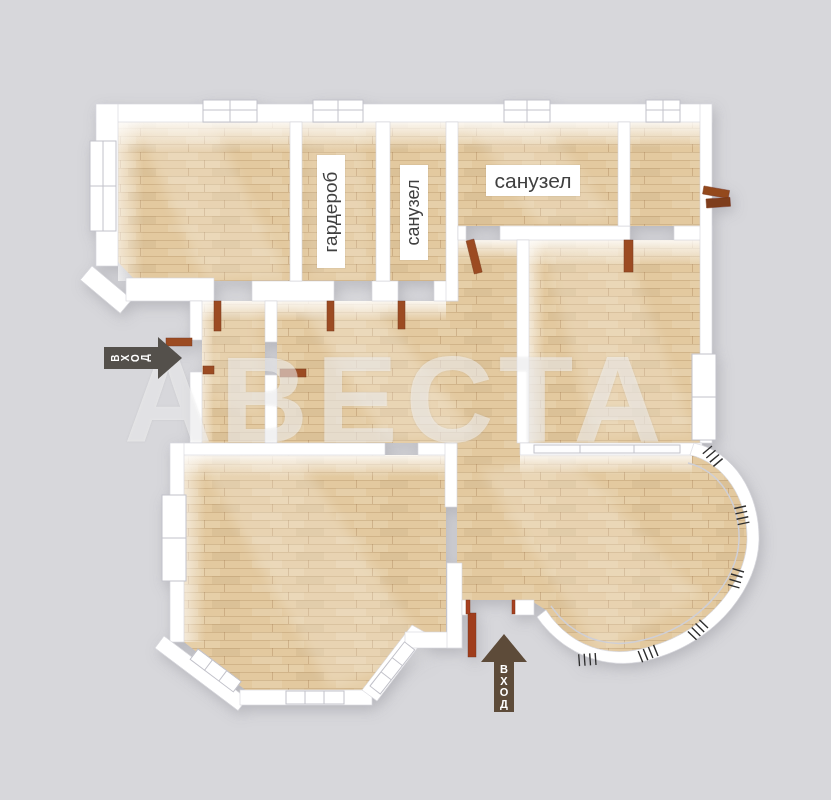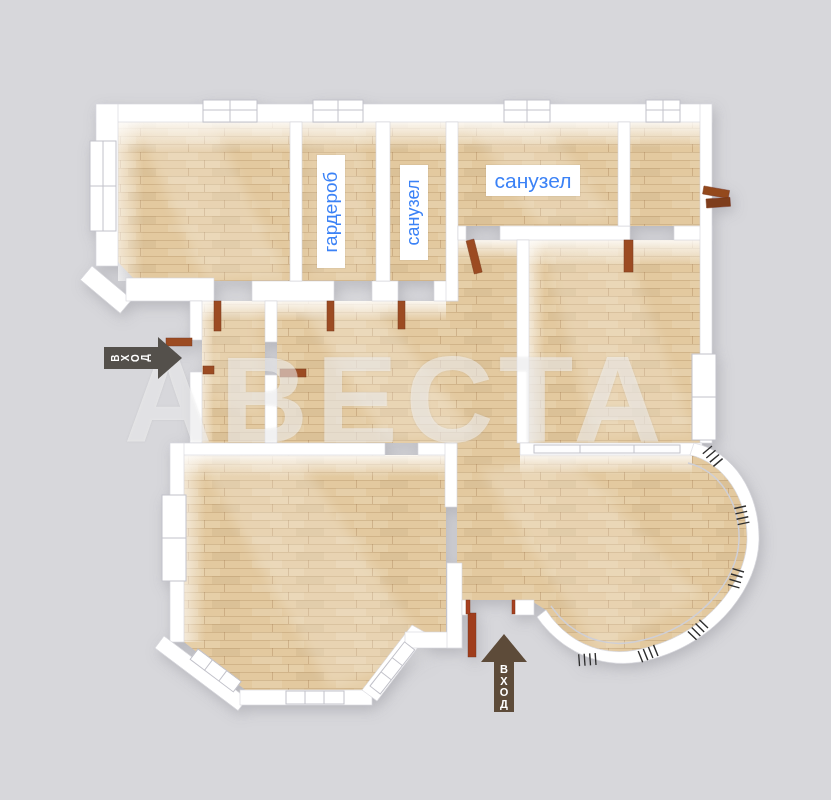--- a/index.html
+++ b/index.html
@@ -4,21 +4,21 @@
 <style>
   html,body{margin:0;padding:0;background:#d7d7db;}
   .stage{position:relative;width:831px;height:800px;background:#d7d7db;overflow:hidden;
          font-family:"Liberation Sans",sans-serif;}
   .stage svg{position:absolute;left:0;top:0;}
   
   .watermark{position:absolute;left:124px;top:330px;font-size:122px;font-weight:700;
              letter-spacing:8px;color:rgba(255,255,255,0.48);white-space:nowrap;
              text-shadow:0 0 2px rgba(150,150,155,0.25);z-index:5;pointer-events:none;}
   
-  .rlabel{position:absolute;background:#ffffff;color:#3b82f6;z-index:6;
+  .rlabel{position:absolute;background:#ffffff;color:#404040;z-index:6;
           display:flex;align-items:center;justify-content:center;box-shadow:0 0 0 1px rgba(0,0,0,0.03);}
   .rlabel .vt{transform:rotate(-90deg);white-space:nowrap;}
   #label-wardrobe{left:317px;top:155px;width:28px;height:113px;font-size:19px;}
   #label-bath-small{left:400px;top:165px;width:28px;height:95px;font-size:18px;}
   #label-bath-large{left:486px;top:165px;width:94px;height:31px;font-size:21px;}
   
   .arrow-left{position:absolute;left:104px;top:336px;width:78px;height:44px;z-index:7;}
   .arrow-left .body{position:absolute;left:0;top:11px;width:54px;height:22px;background:#54504b;
                     display:flex;align-items:center;justify-content:center;}
   .arrow-left .head{position:absolute;left:54px;top:1px;width:0;height:0;

